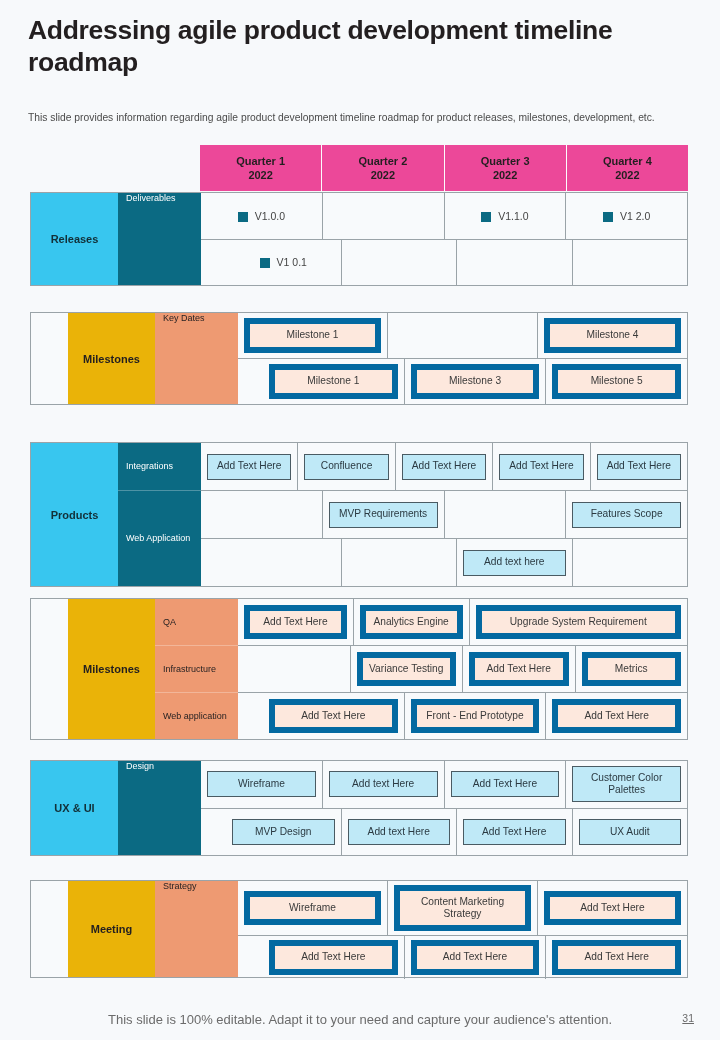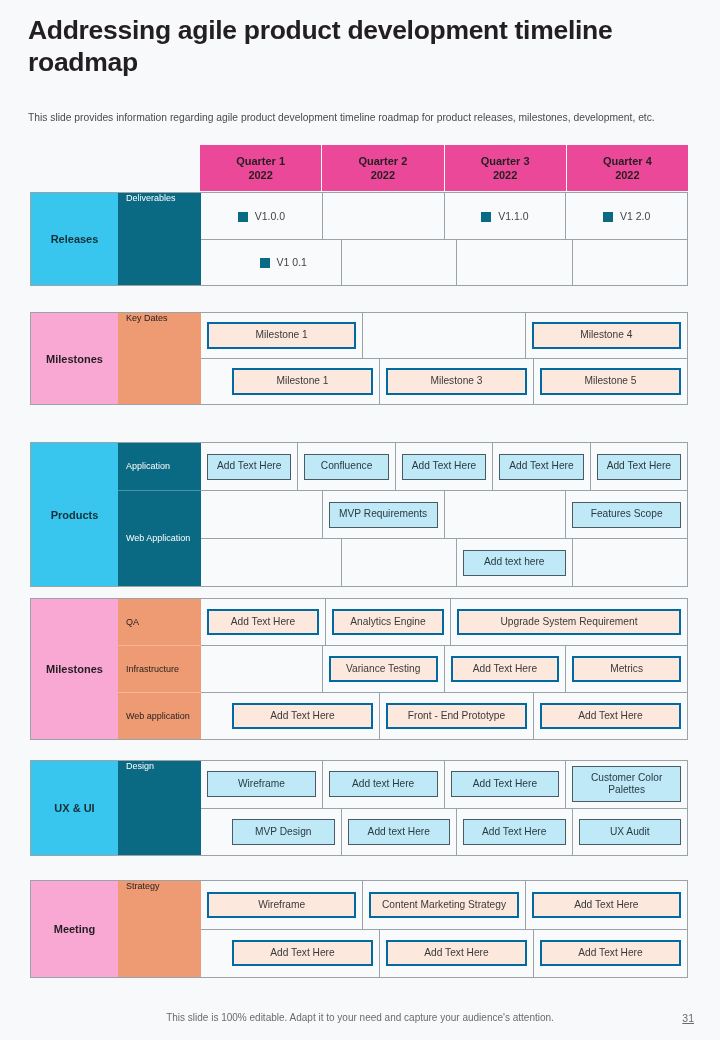--- a/index.html
+++ b/index.html
@@ -64,45 +64,45 @@
   }
   .band .cell:last-child { border-right: none; }
   .band .cell.sp2 { flex: 2 2 0; }
 
   .chip {
     display: flex; align-items: center; justify-content: center; text-align: center;
     font-size: 10.2px; line-height: 1.2; padding: 5px 6px;
     width: 100%; min-height: 26px;
   }
   .chip.blue { background: #bfe9f7; border: 1px solid #4a5b63; color: #2b3a42; }
-  .chip.peach { background: #fde8dd; border: 2px solid #0369a1; color: #3a3a3a; }
+  .chip.peach { background: #fde8dd; border: 6px solid #0369a1; color: #3a3a3a; }
 
   
   .tealbox { background: #0b6a83; color: #ffffff; }
   .cyanbox { background: #38c6ef; color: #123038; }
   .orangebox { background: #ee9a72; color: #231f20; }
-  .peachbox { background: #f9a8d4; color: #231f20; }
+  .peachbox { background: #eab308; color: #231f20; margin-left: 37px; }
 
   .sublbl.splitrows { display: flex; flex-direction: column; padding: 0; }
   .sublbl.splitrows > div {
     flex: 1 1 0; display: flex; align-items: center;
     padding-left: 8px; font-size: 9px; line-height: 1.22;
     border-bottom: 1px solid rgba(255,255,255,0.28);
   }
   .sublbl.splitrows > div:last-child { border-bottom: none; }
 
   
   .rel { display: flex; align-items: flex-end; gap: 7px; font-size: 10.5px; color: #444; }
   .relsq { width: 10px; height: 10px; background: #0b6a83; display: block; }
 
   
   .footer {
     position: absolute; left: 0; top: 1012px; width: 720px;
     display: flex; align-items: center; justify-content: center;
-    font-size: 10px; color: #6b6b6b;
+    font-size: 13px; color: #6b6b6b;
   }
   .pagenum {
     position: absolute; right: 26px; top: 1012px;
     font-size: 10.5px; color: #6b6b6b; text-decoration: underline;
   }
 </style>
 </head>
 <body>
 
 <div class="slide">
@@ -195,21 +195,21 @@
         <div class="cell">
           <span class="chip peach">Milestone 5</span>
         </div>
       </div>
     </div>
   </div>
 
   <div class="band" style="top:442px; height:145px;">
     <div class="lbl cyanbox">Products</div>
     <div class="sublbl tealbox splitrows">
-      <div>Application</div>
+      <div>Integrations</div>
       <div style="flex:2 2 0;">Web Application</div>
     </div>
     <div class="rows">
       <div class="row">
         <div class="cell">
             <span class="chip blue">Add Text Here</span>
           </div>
         <div class="cell">
             <span class="chip blue">Confluence</span>
           </div>

